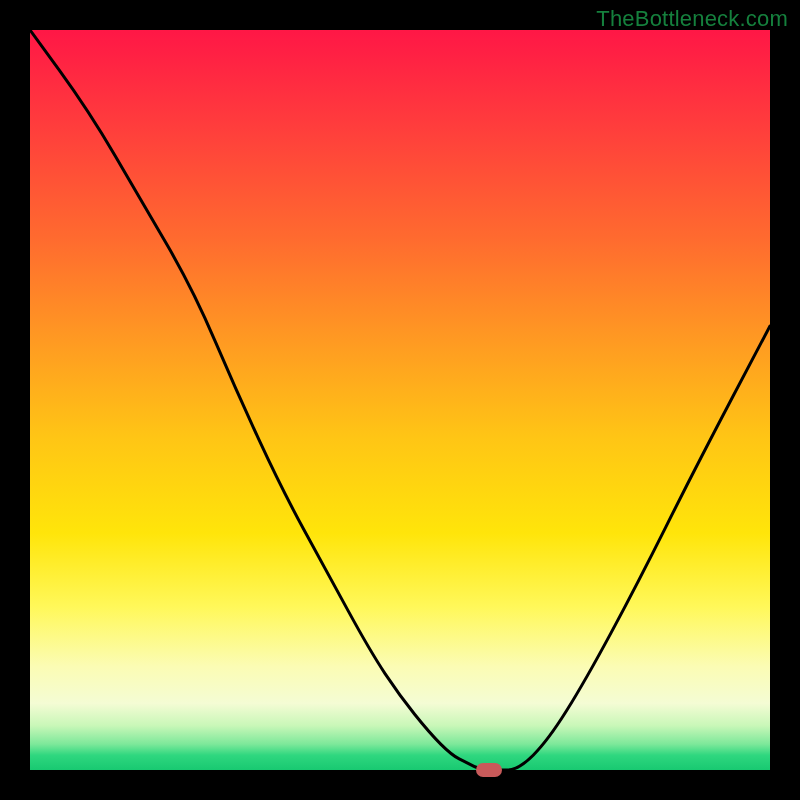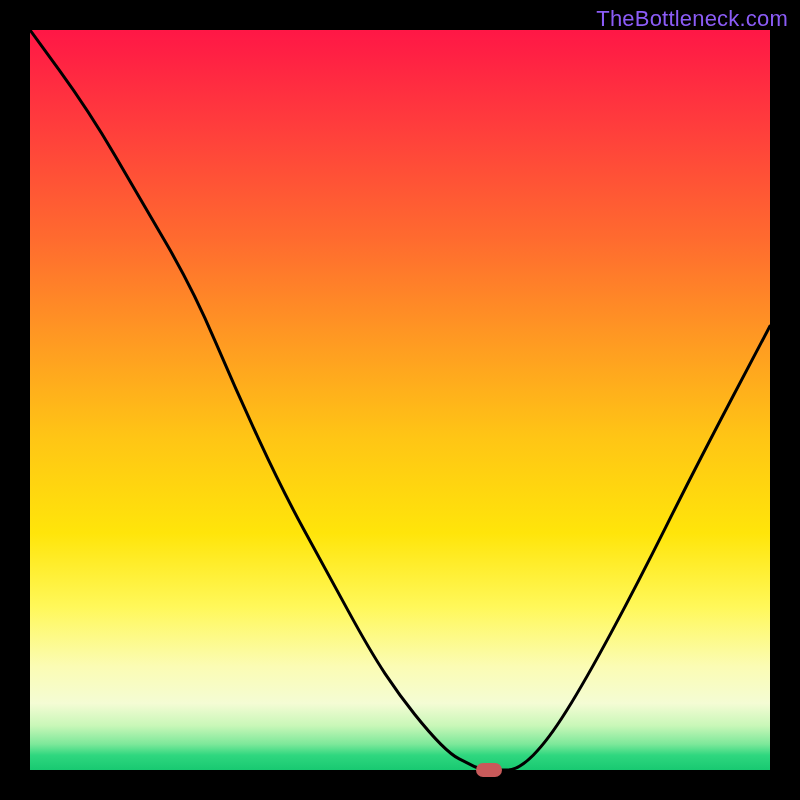--- a/index.html
+++ b/index.html
@@ -38,21 +38,21 @@
       #c9f7b8 94%,
       #7de89a 96.5%,
       #2fd77f 98%,
       #18c971 100%
     );
   }
   .watermark {
     position: absolute;
     top: 6px;
     right: 12px;
-    color: #8b5cf6;
+    color: #15803d;
     font-size: 22px;
     font-weight: 500;
     letter-spacing: 0.2px;
     user-select: none;
   }
   svg.curve {
     position: absolute;
     left: 0;
     top: 0;
     width: 740px;

